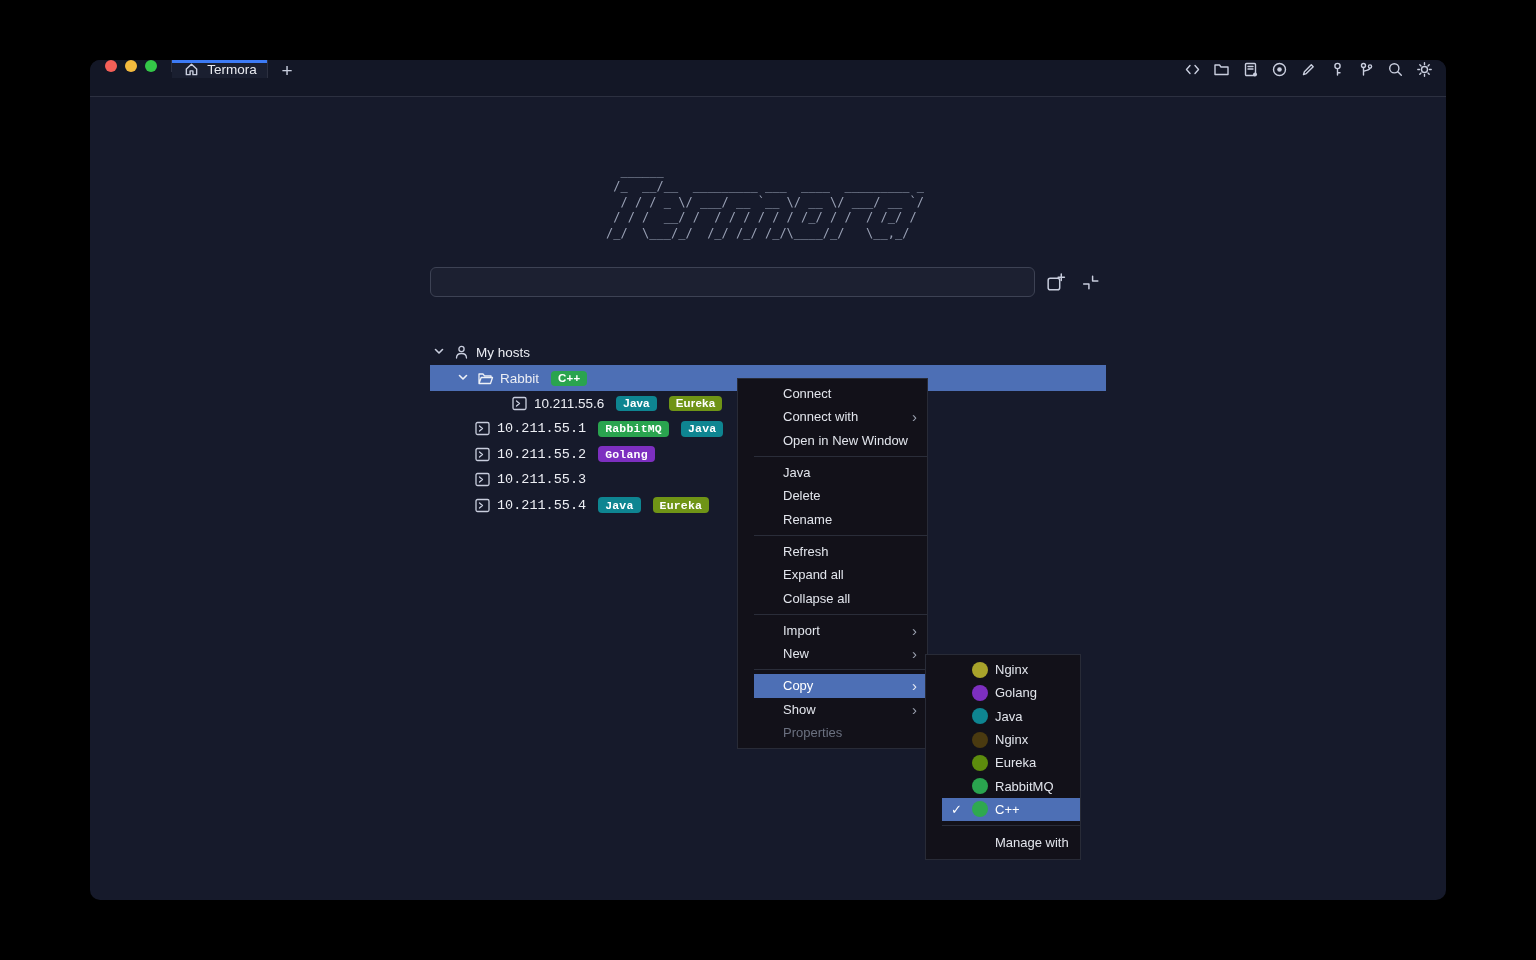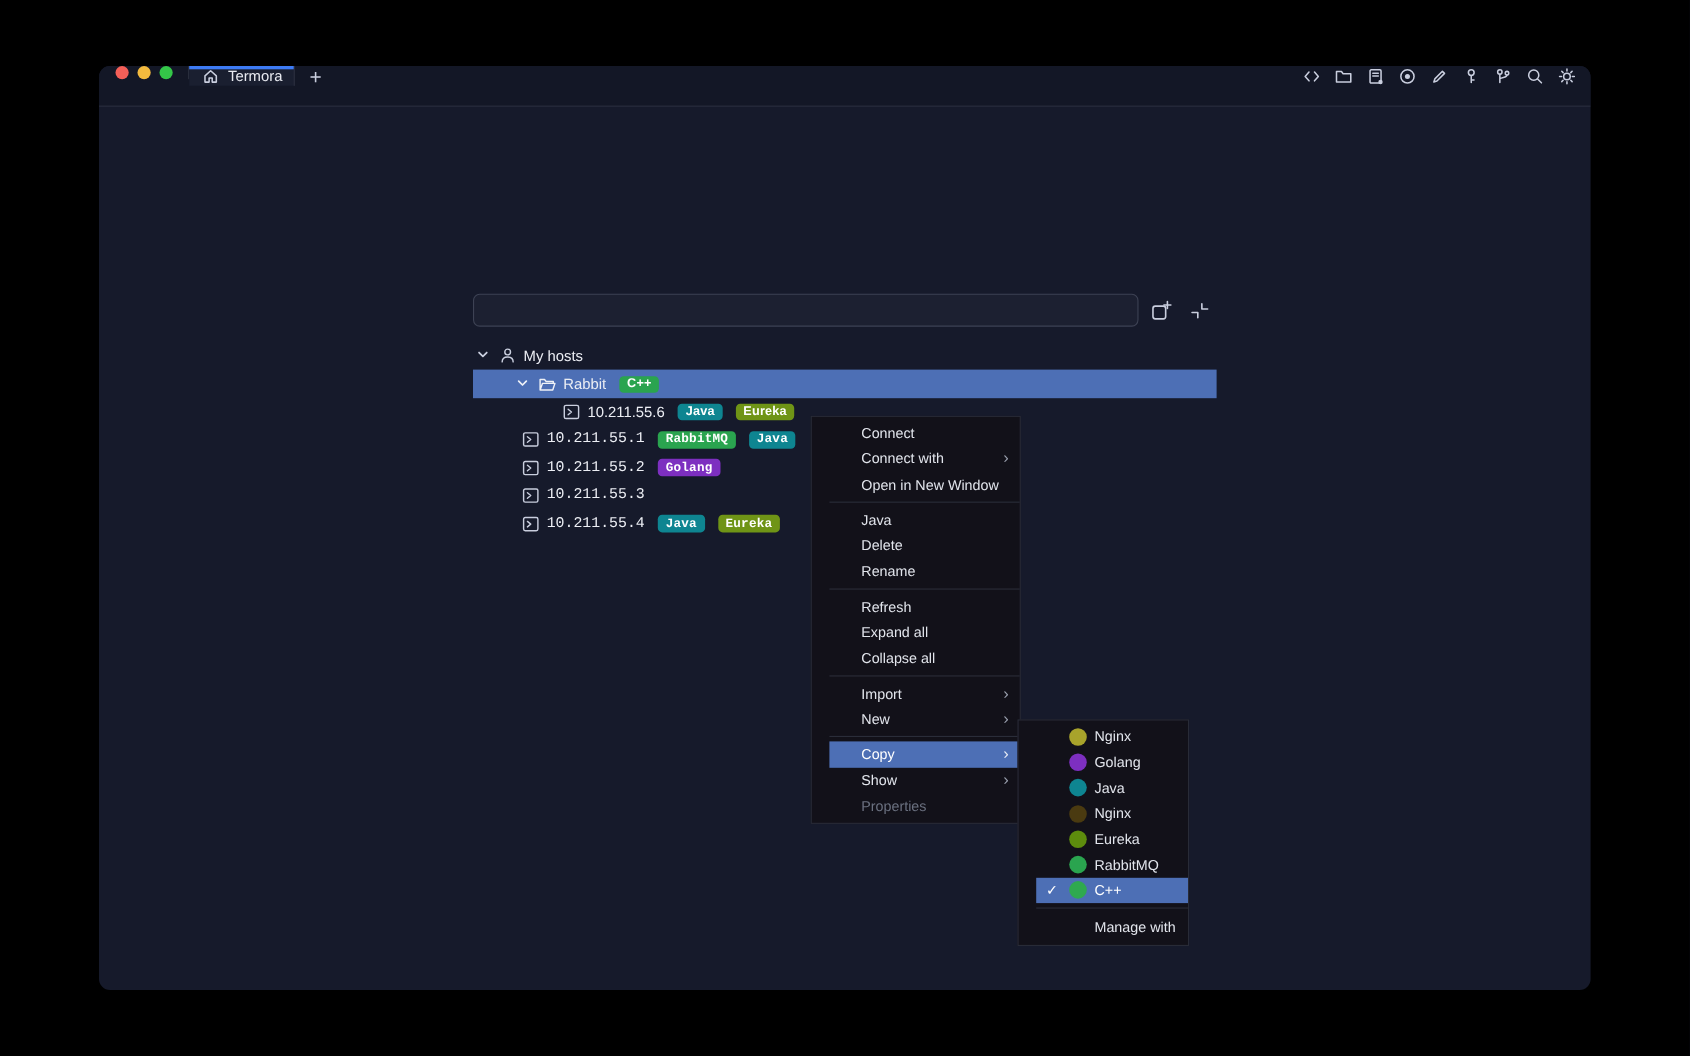--- a/index.html
+++ b/index.html
@@ -47,21 +47,21 @@
   .tree { position:absolute; left:340px; top:251px; width:676px; }
   .trow { height:25.4px; display:flex; align-items:center; gap:6px;
           color:#eceef4; font-size:13.5px; }
   .trow.selected { background:#4d6fb5; }
   .chev svg { stroke:#c9cede; fill:none; stroke-width:1.6; stroke-linecap:round; stroke-linejoin:round; }
   .trow.selected .chev svg, .trow.selected .nicon svg { stroke:#eef1f7; }
   .nicon { width:18px; height:18px; display:flex; align-items:center; justify-content:center; }
   .nicon svg { stroke:#c9cede; fill:none; stroke-width:1.3; stroke-linecap:round; stroke-linejoin:round; }
   .badge { display:inline-block; margin-left:6px; padding:1.5px 7px; border-radius:4px;
            color:#fff; font-size:11.5px; font-weight:600; letter-spacing:.2px; }
-  .pad0{padding-left:2px;} .pad1{padding-left:22px;} .pad2{padding-left:38px;}
+  .pad0{padding-left:2px;margin-top:29px;} .pad1{padding-left:22px;} .pad2{padding-left:26px;}
   .pad3{padding-left:80px;} .pad4{padding-left:43px;font-family:Liberation Mono, monospace;}
 
   
   .menu { position:absolute; background:#121119; border:1px solid #282b37;
           padding:3px 0 4px 16px; font-size:13px; color:#e2e5ec; z-index:5; }
   .ctx { left:647px; top:318px; width:191px; }
   .sub { left:835px; top:594px; width:156px; z-index:6; }
   .mi { height:23.3px; display:flex; align-items:center; padding:0 10px 0 29px; position:relative; }
   .mi .arrow { margin-left:auto; color:#9aa0ae; font-size:15px; line-height:1; }
   .mi.hl { background:#4d6fb5; color:#fff; }
@@ -145,20 +145,25 @@
       </span>
       <span class="ticon">
         <svg width="17" height="17" viewBox="0 0 17 17">
             <circle cx="8.5" cy="8.5" r="3"></circle>
             <path d="M8.5 1.8 V3.6 M8.5 13.4 V15.2 M1.8 8.5 H3.6 M13.4 8.5 H15.2 M3.8 3.8 L5 5 M12 12 L13.2 13.2 M13.2 3.8 L12 5 M5 12 L3.8 13.2"></path>
           </svg>
       </span>
     </div>
   </div>
 
+  <pre class="ascii">  ______
+ /_  __/__  _________ ___  ____  _________ _
+  / / / _ \/ ___/ __ `__ \/ __ \/ ___/ __ `/
+ / / /  __/ /  / / / / / / /_/ / /  / /_/ /
+/_/  \___/_/  /_/ /_/ /_/\____/_/   \__,_/</pre>
 
   <input class="search-input" type="text" placeholder="" style="">
   <div class="search-btns">
     <span class="sbtn">
       <svg width="21" height="21" viewBox="0 0 20 20">
           <rect x="3" y="6" width="11" height="11" rx="2"></rect>
           <path d="M15.5 2 V8 M12.5 5 H18.5"></path>
         </svg>
     </span>
     <span class="sbtn">

